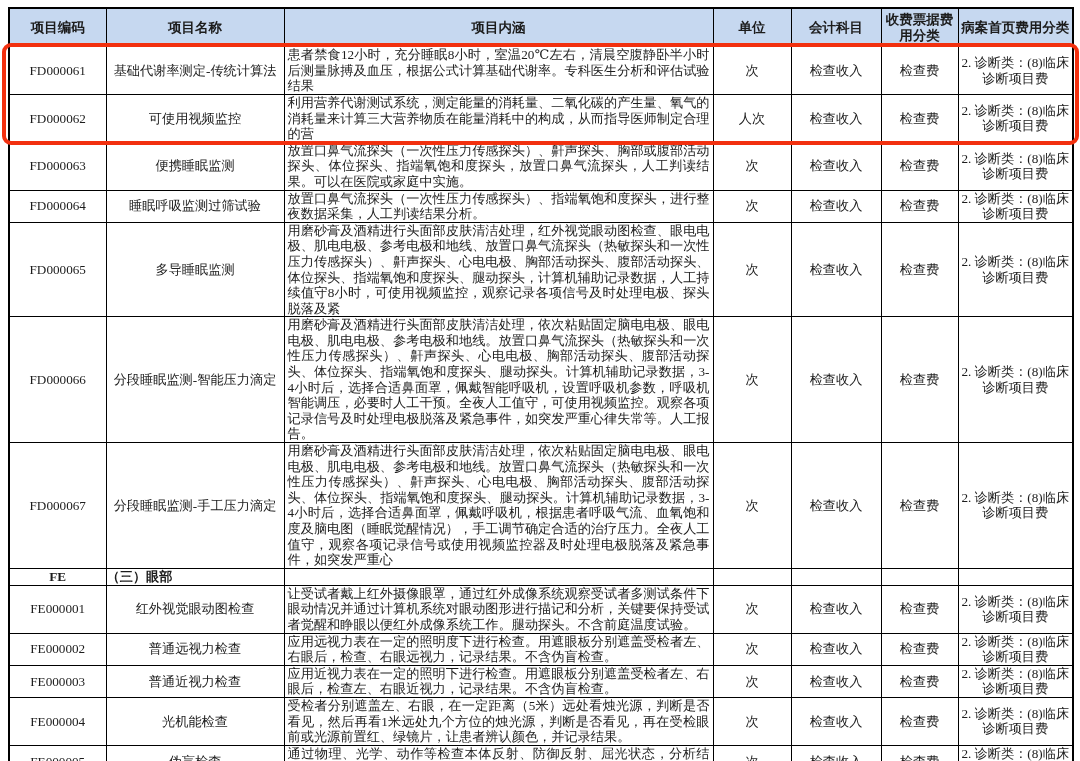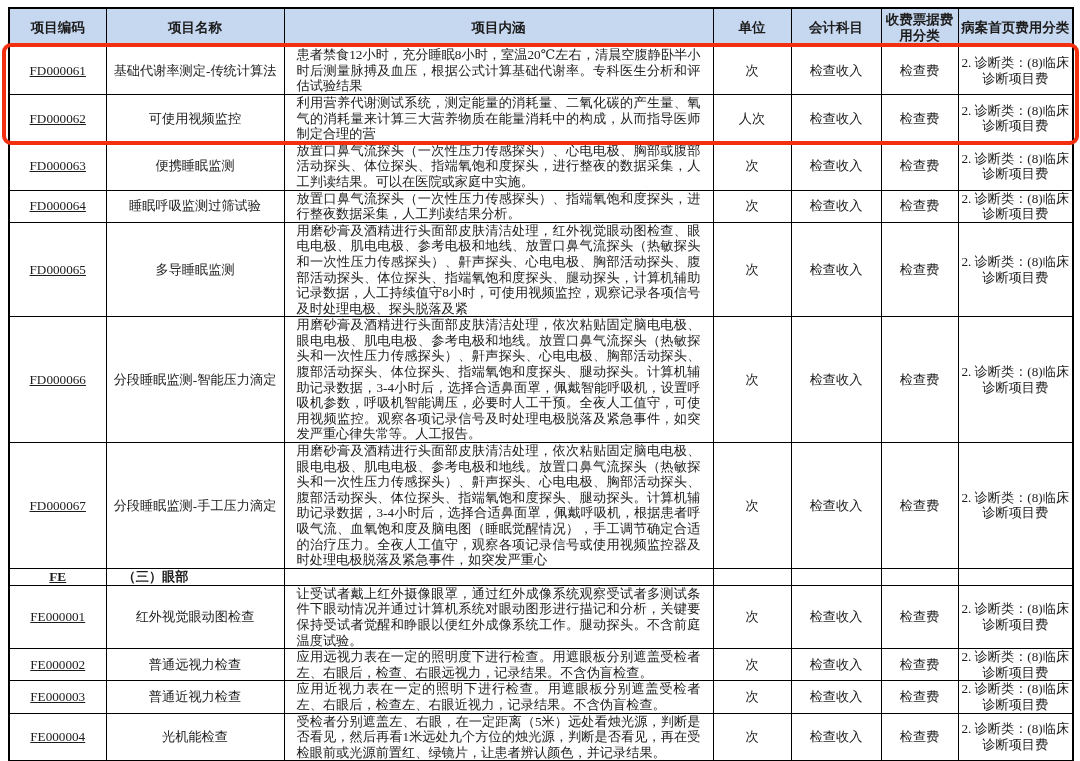--- a/index.html
+++ b/index.html
@@ -30,27 +30,27 @@
     background:var(--header-bg);
     font-weight:bold;
     font-size:13.5px;
     text-align:center;
     padding:3px 2px;
   }
   td{padding:0 2px;text-align:center;}
   td.col-content{
     text-align:justify;
     text-justify:inter-ideograph;
-    padding:0 12px;
-  }
-  td.col-code{min-height:30px;text-decoration:underline;}
+    padding:0 3px;
+  }
+  td.col-code{min-height:30px;}
   tr{min-height:31px;}
   tbody tr td{height:31px;}
   tr.section td{height:17px;font-weight:bold;margin-top:28px;}
-  tr.section td.col-name{text-align:left;padding-left:16px;}
+  tr.section td.col-name{text-align:left;padding-left:0;}
   .content-text{width:100%;}
   #highlight-box{
     position:absolute;
     border:4px solid var(--highlight);
     border-radius:9px;
     pointer-events:none;
     display:none;
   }
 </style>
 </head>
@@ -97,21 +97,21 @@
         </td>
         <td class="col-unit">人次</td>
         <td class="col-account">检查收入</td>
         <td class="col-fee">检查费</td>
         <td class="col-mr">2. 诊断类：(8)临床诊断项目费</td>
       </tr>
       <tr>
         <td class="col-code">FD000063</td>
         <td class="col-name">便携睡眠监测</td>
         <td class="col-content">
-          <div class="content-text">放置口鼻气流探头（一次性压力传感探头）、心电电极、胸部或腹部活动探头、体位探头、指端氧饱和度探头，进行整夜的数据采集，人工判读结果。可以在医院或家庭中实施。</div>
+          <div class="content-text">放置口鼻气流探头（一次性压力传感探头）、鼾声探头、胸部或腹部活动探头、体位探头、指端氧饱和度探头，放置口鼻气流探头，人工判读结果。可以在医院或家庭中实施。</div>
         </td>
         <td class="col-unit">次</td>
         <td class="col-account">检查收入</td>
         <td class="col-fee">检查费</td>
         <td class="col-mr">2. 诊断类：(8)临床诊断项目费</td>
       </tr>
       <tr>
         <td class="col-code">FD000064</td>
         <td class="col-name">睡眠呼吸监测过筛试验</td>
         <td class="col-content">

